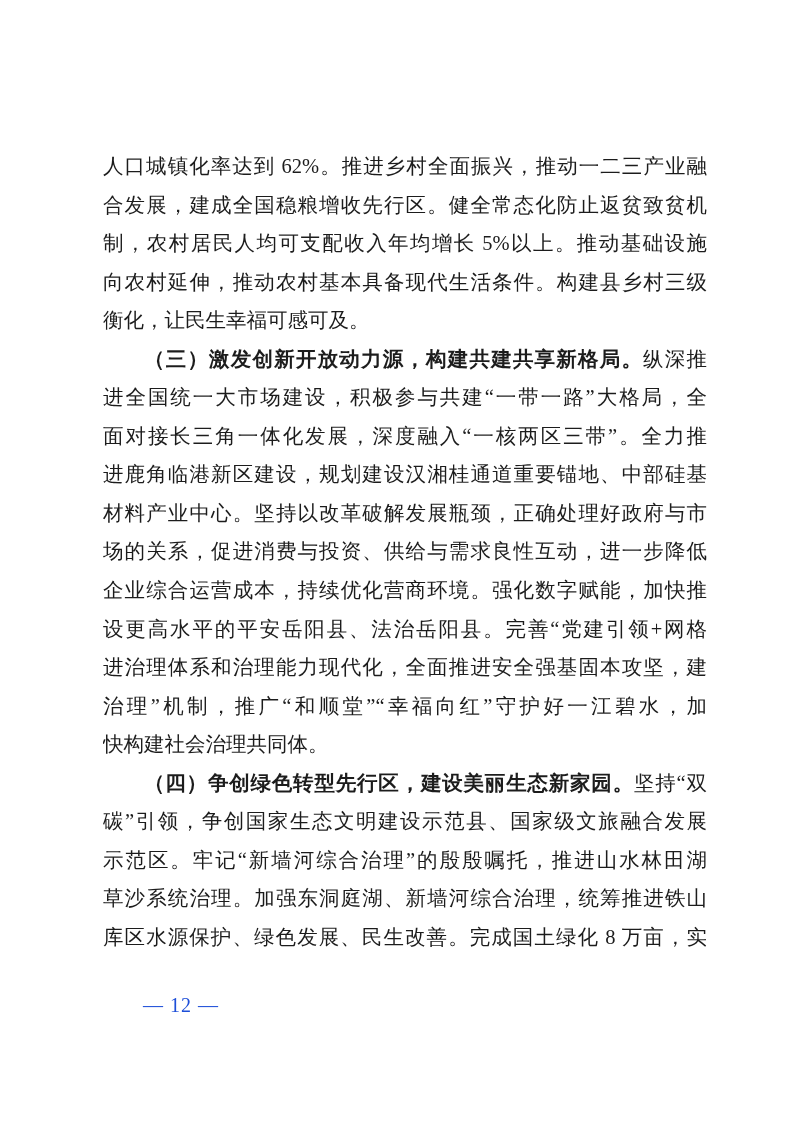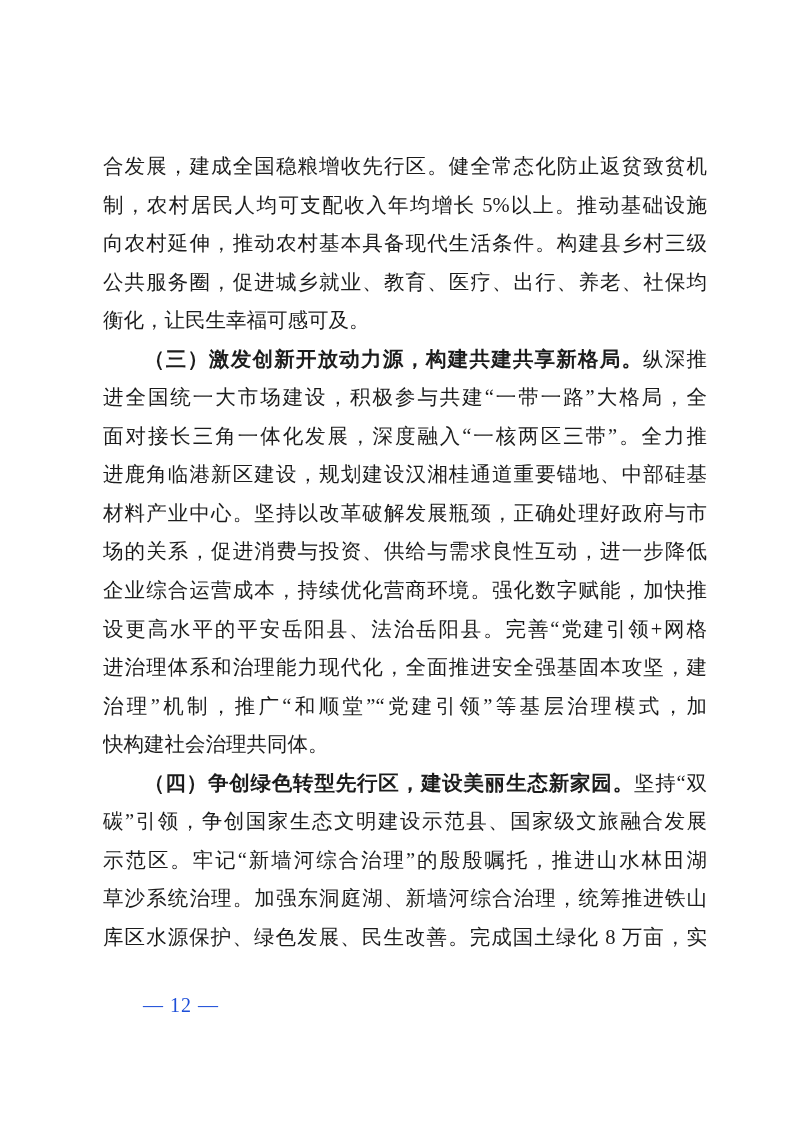--- a/index.html
+++ b/index.html
@@ -47,36 +47,36 @@
     letter-spacing: 1px;
     color: #1d4ed8;
   }
 </style>
 </head>
 <body>
 
 <div class="page">
   <div class="content">
 
+    <div class="line"><span>人口城镇化率达到 62%。推进乡村全面振兴，推动一二三产业融</span></div>
     <div class="line"><span>合发展，建成全国稳粮增收先行区。健全常态化防止返贫致贫机</span></div>
     <div class="line"><span>制，农村居民人均可支配收入年均增长 5%以上。推动基础设施</span></div>
     <div class="line"><span>向农村延伸，推动农村基本具备现代生活条件。构建县乡村三级</span></div>
-    <div class="line"><span>公共服务圈，促进城乡就业、教育、医疗、出行、养老、社保均</span></div>
     <div class="line short"><span>衡化，让民生幸福可感可及。</span></div>
 
     <div class="line indent"><span class="section-heading">（三）激发创新开放动力源，构建共建共享新格局。</span><span>纵深推</span></div>
     <div class="line"><span>进全国统一大市场建设，积极参与共建“一带一路”大格局，全</span></div>
     <div class="line"><span>面对接长三角一体化发展，深度融入“一核两区三带”。全力推</span></div>
     <div class="line"><span>进鹿角临港新区建设，规划建设汉湘桂通道重要锚地、中部硅基</span></div>
     <div class="line"><span>材料产业中心。坚持以改革破解发展瓶颈，正确处理好政府与市</span></div>
     <div class="line"><span>场的关系，促进消费与投资、供给与需求良性互动，进一步降低</span></div>
     <div class="line"><span>企业综合运营成本，持续优化营商环境。强化数字赋能，加快推</span></div>
     <div class="line"><span>设更高水平的平安岳阳县、法治岳阳县。完善“党建引领+网格</span></div>
     <div class="line"><span>进治理体系和治理能力现代化，全面推进安全强基固本攻坚，建</span></div>
-    <div class="line"><span>治理”机制，推广“和顺堂”“党建引领”等基层治理模式，加</span></div>
+    <div class="line"><span>治理”机制，推广“和顺堂”“幸福向红”守护好一江碧水，加</span></div>
     <div class="line short"><span>快构建社会治理共同体。</span></div>
 
     <div class="line indent"><span class="section-heading">（四）争创绿色转型先行区，建设美丽生态新家园。</span><span>坚持“双</span></div>
     <div class="line"><span>碳”引领，争创国家生态文明建设示范县、国家级文旅融合发展</span></div>
     <div class="line"><span>示范区。牢记“新墙河综合治理”的殷殷嘱托，推进山水林田湖</span></div>
     <div class="line"><span>草沙系统治理。加强东洞庭湖、新墙河综合治理，统筹推进铁山</span></div>
     <div class="line"><span>库区水源保护、绿色发展、民生改善。完成国土绿化 8 万亩，实</span></div>
 
   </div>
 

